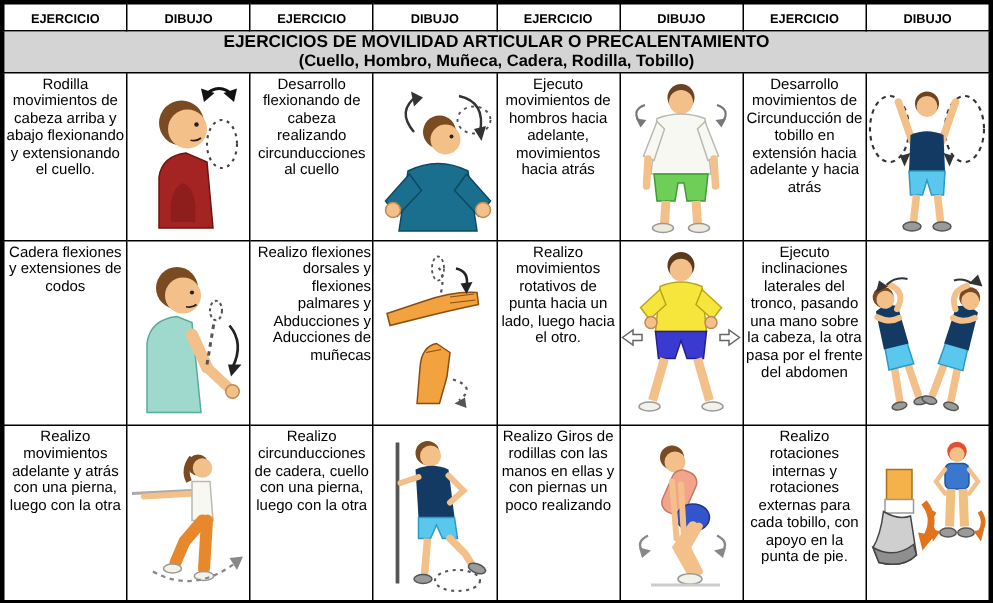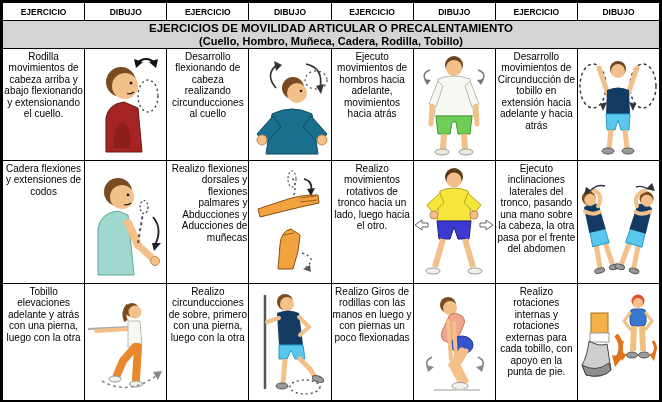--- a/index.html
+++ b/index.html
@@ -167,21 +167,21 @@
         <ellipse cx="42" cy="14" rx="4" ry="8" fill="none" stroke="#555" stroke-width="1.2" stroke-dasharray="2,2"></ellipse>
         <path d="M54,14 q9,2 7,12" fill="none" stroke="#222" stroke-width="1.7"></path>
         <polygon points="57,24 65,23 61,31" fill="#222"></polygon>
         <path d="M28,104 L30,80 Q31,66 41,64 L50,70 L48,86 L43,104 Z" fill="#f2a23e" stroke="#8a4d0f"></path>
         <line x1="34" y1="70" x2="44" y2="68" stroke="#8a4d0f" stroke-width="0.8"></line>
         <path d="M52,88 q16,5 4,14" fill="none" stroke="#555" stroke-width="1.5" stroke-dasharray="2,3"></path>
         <polygon points="60,100 53,104 61,107" fill="#555"></polygon>
       </svg>
     </td>
     <td class="ex">
-      <div class="txt">Realizo movimientos rotativos de tronco hacia un lado, luego hacia el otro.</div>
+      <div class="txt">Realizo movimientos rotativos de punta hacia un lado, luego hacia el otro.</div>
     </td>
     <td class="draw">
       <svg width="80" height="114" viewBox="0 0 80 114">
         <circle cx="40" cy="12" r="9" fill="#5a3a1a"></circle>
         <circle cx="40" cy="15" r="7.5" fill="#f3c089"></circle>
         <path d="M26,26 Q40,20 54,26 L57,56 L23,56 Z" fill="#f6e63c" stroke="#b9a41b"></path>
         <path d="M26,28 L13,40 L19,48 L30,38 Z" fill="#f6e63c" stroke="#b9a41b"></path>
         <path d="M54,28 L67,40 L61,48 L50,38 Z" fill="#f6e63c" stroke="#b9a41b"></path>
         <circle cx="20" cy="50" r="4" fill="#f3c089" stroke="#c08a4e"></circle>
         <circle cx="60" cy="50" r="4" fill="#f3c089" stroke="#c08a4e"></circle>
@@ -226,59 +226,59 @@
           <path d="M65,44 Q58,50 51,48" fill="none" stroke="#f3c089" stroke-width="4" stroke-linecap="round"></path>
         </g>
         <polygon points="74,18 68,24 77,26" fill="#333"></polygon>
         <path d="M70,24 q-6,-4 -12,-2" fill="none" stroke="#333" stroke-width="1.4"></path>
       </svg>
     </td>
   </tr>
 
   <tr class="r3">
     <td class="ex">
-      <div class="txt">Tobillo elevaciones adelante y atrás con una pierna, luego con la otra</div>
+      <div class="txt">Realizo movimientos adelante y atrás con una pierna, luego con la otra</div>
     </td>
     <td class="draw">
       <svg width="80" height="110" viewBox="0 0 80 110">
         <line x1="2" y1="42" x2="42" y2="40" stroke="#aaa" stroke-width="2"></line>
         <line x1="44" y1="42" x2="10" y2="44" stroke="#f3c089" stroke-width="4" stroke-linecap="round"></line>
         <path d="M42,34 L54,34 L56,60 L42,60 Z" fill="#f8f8f2" stroke="#b9b9b2"></path>
         <circle cx="46" cy="23" r="7" fill="#7a4a21"></circle>
         <circle cx="49" cy="25" r="6.5" fill="#f3c089"></circle>
         <path d="M42,18 q-6,8 -2,16" fill="none" stroke="#7a4a21" stroke-width="4"></path>
         <polyline points="49,60 37,74 31,88" fill="none" stroke="#e8882c" stroke-width="8" stroke-linecap="round"></polyline>
         <line x1="52" y1="60" x2="50" y2="92" stroke="#e8882c" stroke-width="8" stroke-linecap="round"></line>
         <ellipse cx="29" cy="92" rx="6" ry="3" fill="#f2f2ea" stroke="#999"></ellipse>
         <ellipse cx="50" cy="97" rx="6.5" ry="3" fill="#f2f2ea" stroke="#999"></ellipse>
         <path d="M16,94 Q44,110 74,86" fill="none" stroke="#888" stroke-width="1.5" stroke-dasharray="3,3"></path>
         <polygon points="76,84 67,85 72,93" fill="#888"></polygon>
       </svg>
     </td>
     <td class="ex">
-      <div class="txt">Realizo circunducciones de sobre, primero con una pierna, luego con la otra</div>
+      <div class="txt">Realizo circunducciones de cadera, cuello con una pierna, luego con la otra</div>
     </td>
     <td class="draw">
       <svg width="80" height="110" viewBox="0 0 80 110">
         <line x1="15" y1="8" x2="15" y2="102" stroke="#555" stroke-width="2.5"></line>
         <circle cx="35" cy="15" r="8" fill="#7a4a21"></circle>
         <circle cx="37" cy="17" r="7" fill="#f3c089"></circle>
         <path d="M27,26 Q38,21 49,26 L53,58 L29,58 Z" fill="#123a63"></path>
         <line x1="29" y1="31" x2="17" y2="35" stroke="#f3c089" stroke-width="4" stroke-linecap="round"></line>
         <polyline points="49,30 59,40 50,48" fill="none" stroke="#f3c089" stroke-width="4" stroke-linecap="round"></polyline>
         <path d="M29,58 L53,58 L55,72 L45,72 L41,63 L37,72 L29,72 Z" fill="#59c7ee" stroke="#2b9ac4"></path>
         <line x1="35" y1="72" x2="33" y2="96" stroke="#f3c089" stroke-width="5"></line>
         <polyline points="50,72 60,82 65,90" fill="none" stroke="#f3c089" stroke-width="5" stroke-linecap="round"></polyline>
         <ellipse cx="32" cy="99" rx="6" ry="3" fill="#9a9a9a" stroke="#555"></ellipse>
         <ellipse cx="68" cy="92" rx="6" ry="3" fill="#9a9a9a" stroke="#555" transform="rotate(20 68 92)"></ellipse>
         <ellipse cx="55" cy="100" rx="15" ry="7" fill="none" stroke="#555" stroke-width="1.4" stroke-dasharray="2,3"></ellipse>
       </svg>
     </td>
     <td class="ex">
-      <div class="txt">Realizo Giros de rodillas con las manos en luego y con piernas un poco flexionadas</div>
+      <div class="txt">Realizo Giros de rodillas con las manos en ellas y con piernas un poco realizando</div>
     </td>
     <td class="draw">
       <svg width="80" height="110" viewBox="0 0 80 110">
         <circle cx="34" cy="18" r="8" fill="#7a4a21"></circle>
         <circle cx="36" cy="21" r="7" fill="#f3c089"></circle>
         <g transform="rotate(24 38 42)">
           <rect x="30" y="26" width="17" height="30" rx="7" fill="#f2a48c" stroke="#c77a5f"></rect>
         </g>
         <ellipse cx="48" cy="58" rx="11" ry="9" fill="#3355cc" stroke="#1f338f"></ellipse>
         <line x1="34" y1="34" x2="37" y2="72" stroke="#f3c089" stroke-width="4" stroke-linecap="round"></line>

